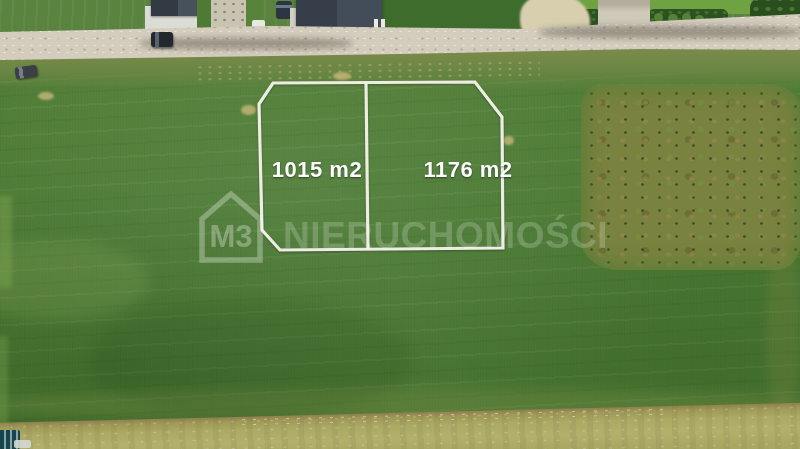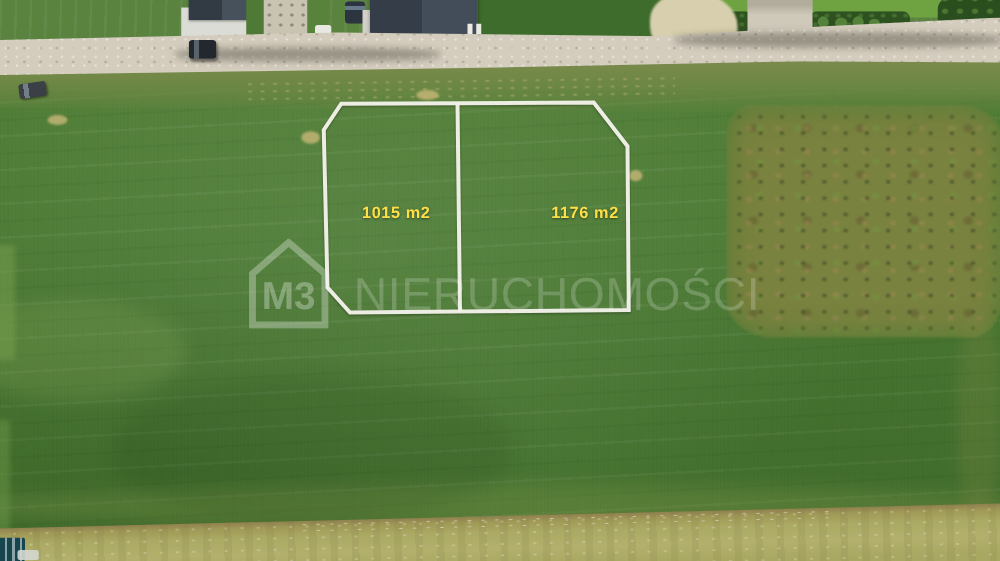--- a/index.html
+++ b/index.html
@@ -132,30 +132,30 @@
   }
   .dry-band{left:195px;top:62px;width:345px;height:20px;transform:rotate(-0.8deg);
     background-image:radial-gradient(rgba(205,190,130,0.5) 1.3px, rgba(0,0,0,0) 2px);
     background-size:10px 6px;opacity:.8;filter:blur(0.4px);}
   .tuft{background:#c9b878;border-radius:50%;filter:blur(1px);opacity:.8;}
 
   
   .plot-svg{inset:0;width:800px;height:449px;filter:drop-shadow(0 1px 1px rgba(0,0,0,0.3));}
   .plot-label{
     transform:translate(-50%,-50%);
-    color:#fde047;font-size:13px;font-weight:700;letter-spacing:0.5px;
+    color:#ffffff;font-size:22px;font-weight:700;letter-spacing:0.5px;
     text-shadow:0 1px 2px rgba(0,0,0,0.5);white-space:nowrap;
   }
 
   
   .wm-logo{left:199px;top:191px;width:64px;height:72px;opacity:0.30;}
   .wm-text{
     left:283px;top:217px;
     color:rgba(255,255,255,0.20);
-    font-size:37px;font-weight:400;letter-spacing:0.5px;line-height:1;
+    font-size:37px;font-weight:700;letter-spacing:0.5px;line-height:1;
     white-space:nowrap;
   }
 </style>
 </head>
 <body>
 
 <div class="stage">
 
   <div class="abs field-base"></div>
   <div class="abs tone tone1"></div>

